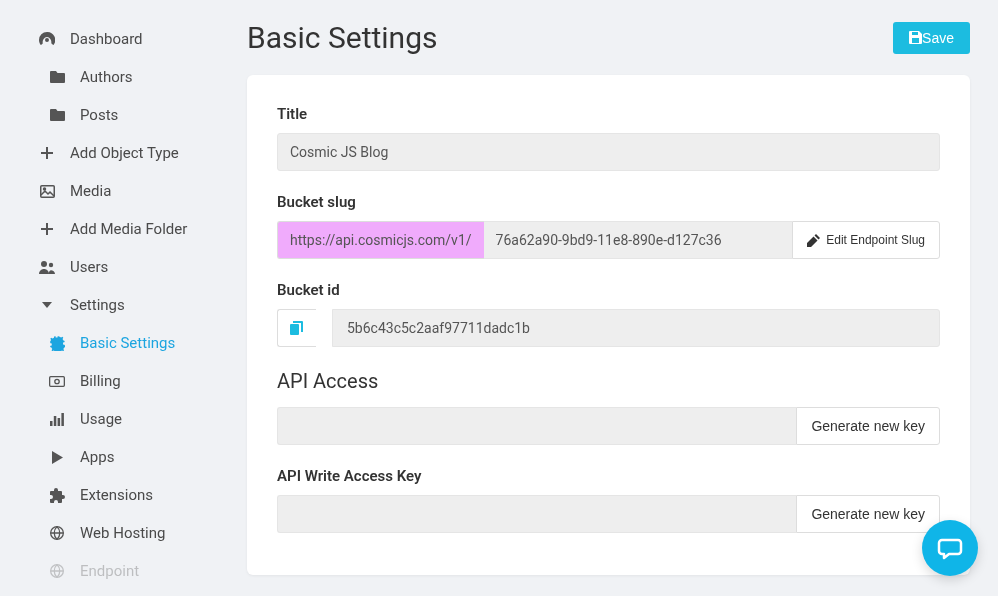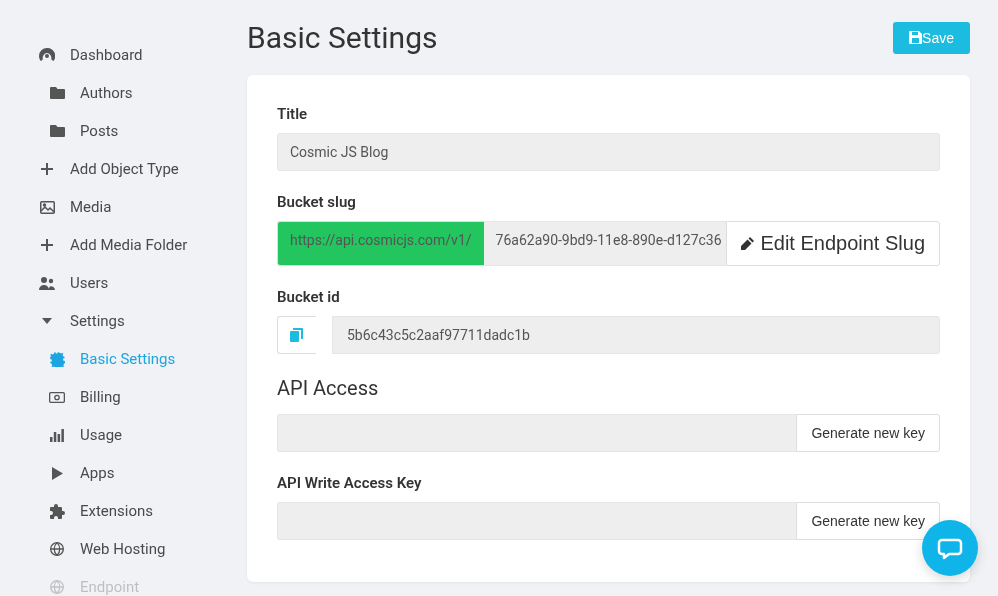--- a/index.html
+++ b/index.html
@@ -5,21 +5,21 @@
     * { margin: 0; padding: 0; box-sizing: border-box; }
     body {
       background: #f0f2f5;
       font-family: -apple-system, BlinkMacSystemFont, "Segoe UI", Roboto, "Helvetica Neue", Arial, sans-serif;
       color: #333;
       font-size: 14px;
     }
     .layout { display: flex; width: 998px; height: 596px; overflow: hidden; }
     .sidebar {
       width: 225px;
-      padding: 36px 0;
+      padding: 20px 0;
       flex-shrink: 0;
     }
     .nav-item {
       display: flex;
       align-items: center;
       padding: 10px 18px 10px 38px;
       color: #4a4a4a;
       cursor: pointer;
       font-size: 15px;
       gap: 14px;
@@ -83,21 +83,21 @@
       border: 1px solid #e5e5e5;
       border-radius: 3px;
       padding: 10px 12px;
       font-size: 14px;
       color: #555;
       font-family: inherit;
     }
     .form-group { margin-bottom: 22px; }
     .input-row { display: flex; }
     .input-prefix {
-      background: #22c55e;
+      background: #f0abfc;
       border: 1px solid #ddd;
       border-right: none;
       padding: 10px 12px;
       font-size: 14px;
       color: #555;
       border-radius: 3px 0 0 3px;
       white-space: nowrap;
       text-align: center;
     }
     .input-middle {
@@ -110,21 +110,21 @@
       border-left: none;
       border-right: none;
       min-width: 0;
       overflow: hidden;
       white-space: nowrap;
     }
     .input-btn {
       background: #fff;
       border: 1px solid #ddd;
       padding: 10px 14px;
-      font-size: 20px;
+      font-size: 12px;
       color: #333;
       border-radius: 0 3px 3px 0;
       cursor: pointer;
       display: flex;
       align-items: center;
       gap: 6px;
       white-space: nowrap;
     }
     .input-icon-prefix {
       background: #fff;

